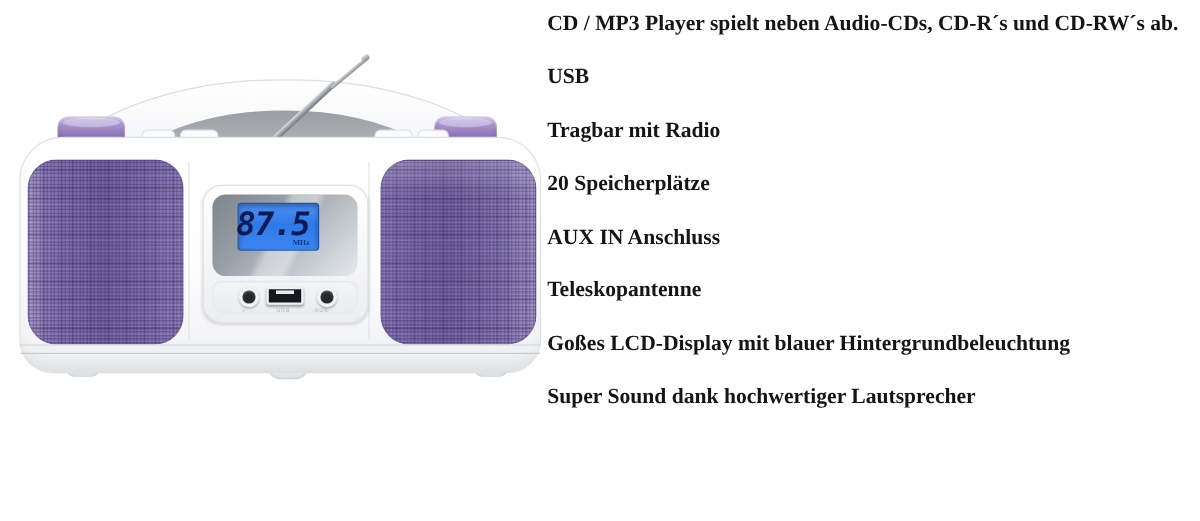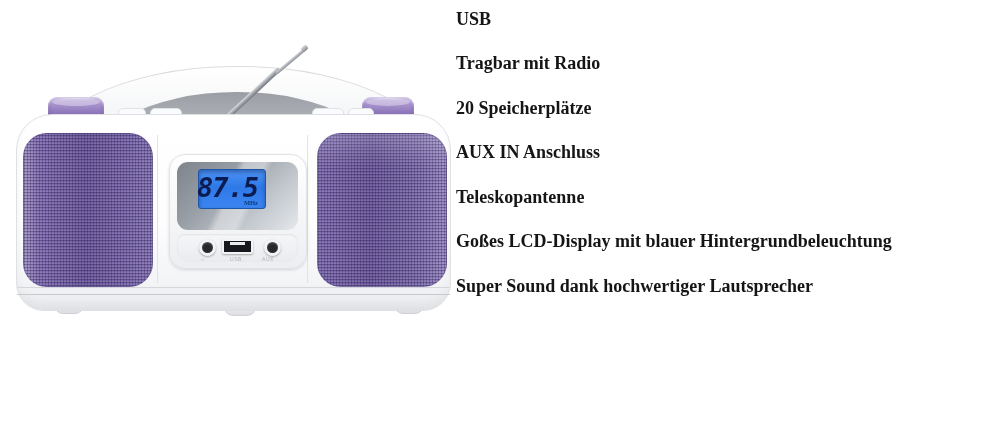--- a/index.html
+++ b/index.html
@@ -174,20 +174,21 @@
           <span class="port-label l3">AUX</span>
         </div>
       </div>
 
       <div class="seam s1"></div>
       <div class="seam s2"></div>
     </div>
   </div>
 
   <ul class="features">
+    <li>CD / MP3 Player spielt neben Audio-CDs, CD-R´s und CD-RW´s ab.</li>
     <li>USB</li>
     <li>Tragbar mit Radio</li>
     <li>20 Speicherplätze</li>
     <li>AUX IN Anschluss</li>
     <li>Teleskopantenne</li>
     <li>Goßes LCD-Display mit blauer Hintergrundbeleuchtung</li>
     <li>Super Sound dank hochwertiger Lautsprecher</li>
   </ul>
 
 </div>

